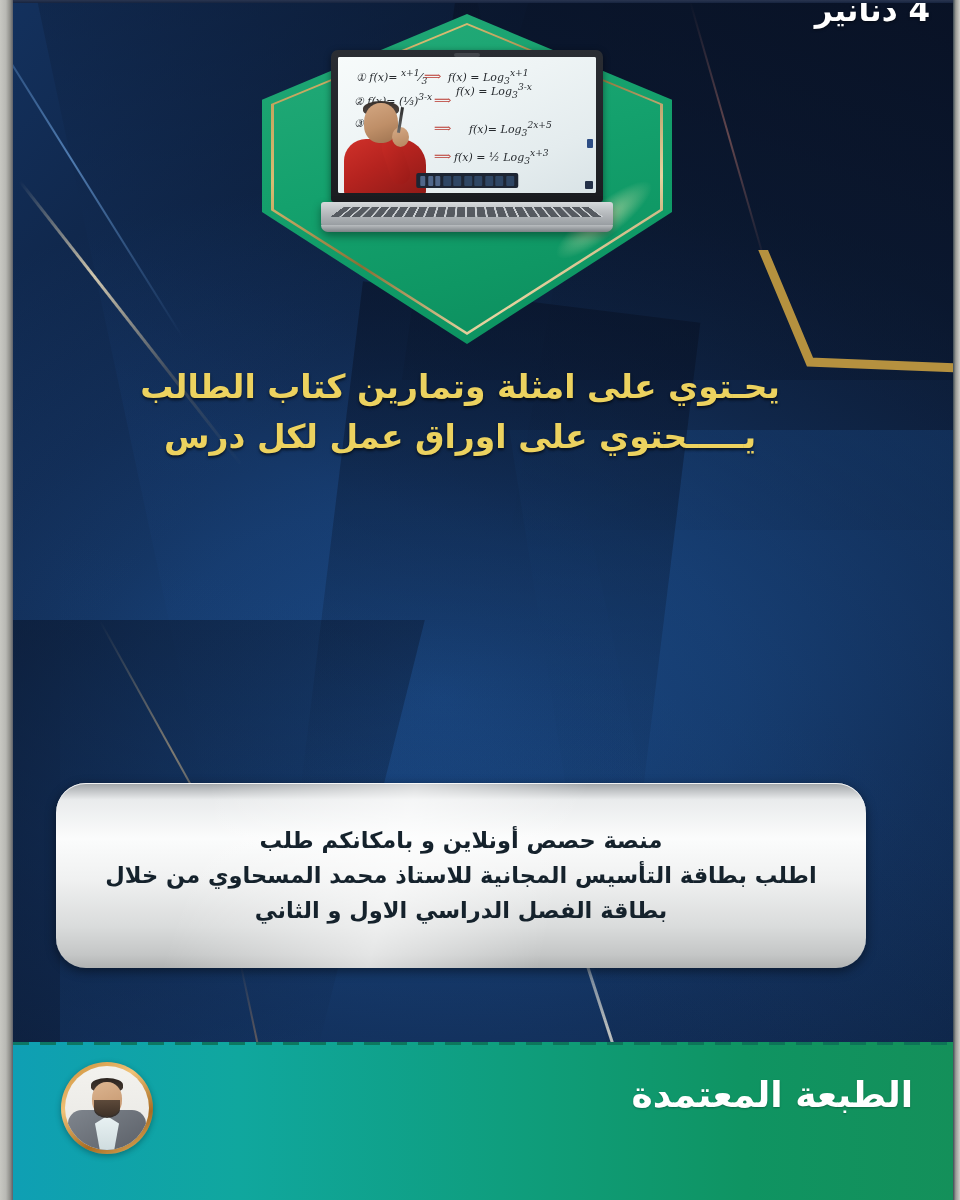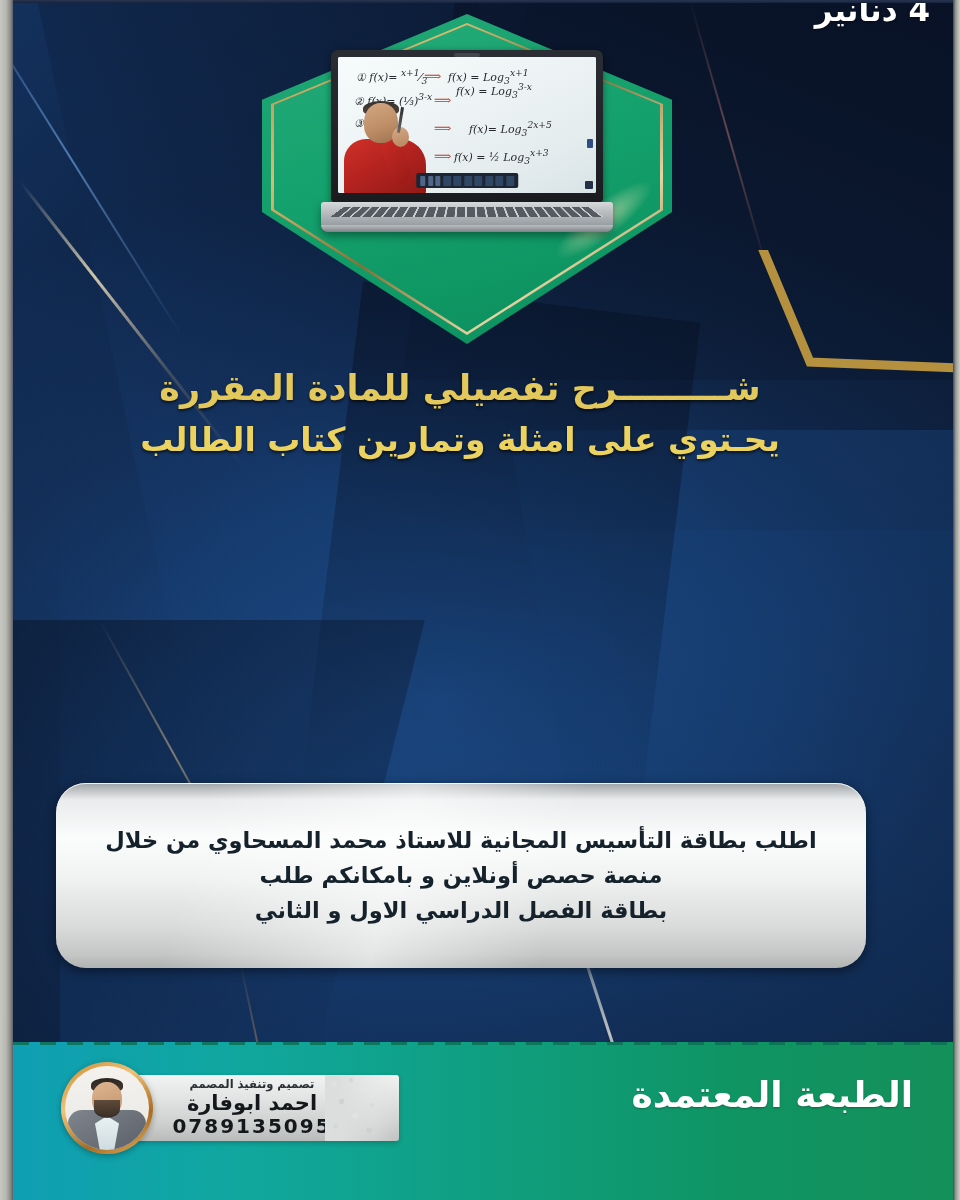--- a/index.html
+++ b/index.html
@@ -442,53 +442,47 @@
         </div>
       </div>
       <div class="lap-base">
         <div class="lap-keys"></div>
         <div class="lap-lip"></div>
       </div>
     </div>
   </div>
 
   <div class="headlines">
-    <div class="h-sub">شـــــــــرح تفصيلي للمادة المقررة</div>
     <div class="h-item">يحـتوي على امثلة وتمارين كتاب الطالب</div>
+    <div class="h-item">يـــــحتوي على اوراق عمل لكل درس</div>
   </div>
 
   <div class="panel">
     <div class="panel-sheen"></div>
     <div class="panel-text">
+      <div>منصة حصص أونلاين و بامكانكم طلب</div>
       <div>اطلب بطاقة التأسيس المجانية للاستاذ محمد المسحاوي من خلال</div>
-      <div>منصة حصص أونلاين و بامكانكم طلب</div>
       <div>بطاقة الفصل الدراسي الاول و الثاني</div>
     </div>
   </div>
 
   <div class="band">
     <div class="band-dash"></div>
 
     <div class="band-right-text">الطبعة المعتمدة</div>
 
     <div class="credit">
       <div class="avatar">
         <div class="avatar-in">
           <div class="a-body"></div>
           <div class="a-shirt"></div>
           <div class="a-hair"></div>
           <div class="a-head"></div>
           <div class="a-beard"></div>
         </div>
       </div>
-      <div class="plate">
-        <div class="plate-shatter"></div>
-        <div class="plate-l1">تصميم وتنفيذ المصمم</div>
-        <div class="plate-l2">احمد ابوفارة</div>
-        <div class="plate-l3">0789135095</div>
-      </div>
     </div>
   </div>
 
   <div class="edge-top"></div>
   <div class="edge-left"></div>
   <div class="edge-right"></div>
 </div>
 
 </body></html>

